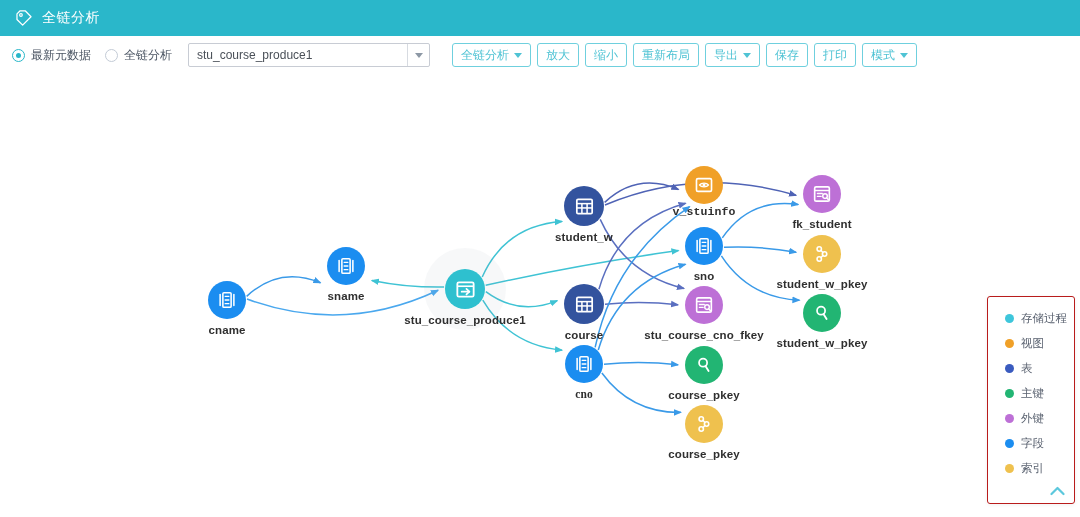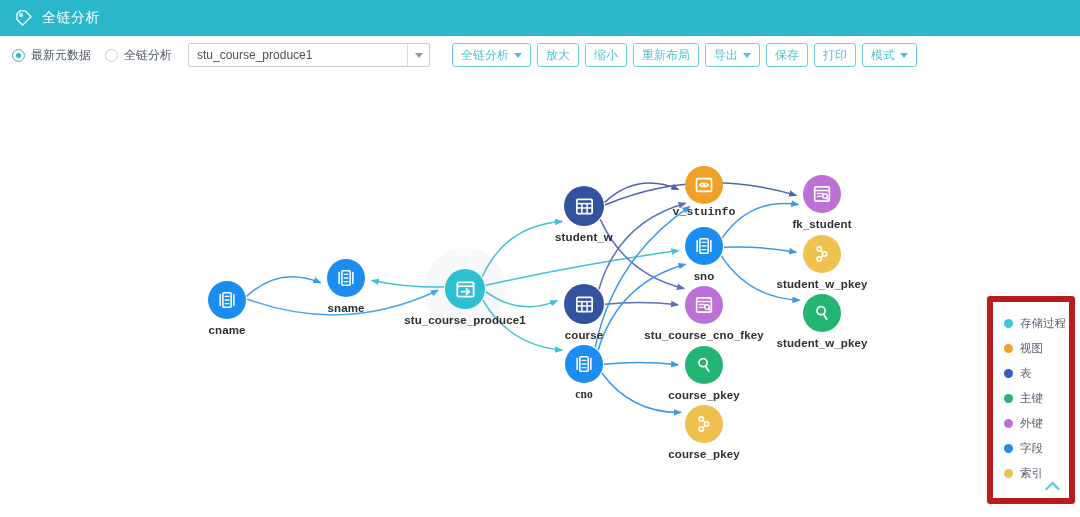--- a/index.html
+++ b/index.html
@@ -98,23 +98,23 @@
   }
   .node-glow {
     position: absolute; border-radius: 50%;
     background: rgba(140,150,165,0.07);
   }
 
   
   .legend {
     position: absolute; right: 5px; top: 296px;
     width: 88px; height: 208px;
-    background: #ffffff; border: 6px solid #b91c1c; border-radius: 3px;
+    background: #ffffff; border: 1px solid #b91c1c; border-radius: 3px;
     box-shadow: 0 1px 4px rgba(0,0,0,0.06);
-    padding: 9px 0 0 11px;
+    padding: 9px 0 0 17px;
   }
   .legend-item { display: flex; align-items: center; gap: 7px; height: 25px; }
   .legend-dot { width: 9px; height: 9px; border-radius: 50%; flex: none; }
   .legend-text { font-size: 11.5px; color: #5a6270; white-space: nowrap; }
   .legend-collapse {
     position: absolute; right: 8px; bottom: 4px;
     width: 18px; height: 16px; cursor: pointer;
     display: flex; align-items: center; justify-content: center;
   }
 </style>
@@ -232,21 +232,21 @@
         <line x1="4.5" y1="6" x2="4.5" y2="18" stroke="#ffffff" stroke-width="1.7" stroke-linecap="round"></line>
         <line x1="19.5" y1="6" x2="19.5" y2="18" stroke="#ffffff" stroke-width="1.7" stroke-linecap="round"></line>
         <line x1="10" y1="8" x2="14" y2="8" stroke="#ffffff" stroke-width="1.5" stroke-linecap="round"></line>
         <line x1="10" y1="12" x2="14" y2="12" stroke="#ffffff" stroke-width="1.5" stroke-linecap="round"></line>
         <line x1="10" y1="16" x2="14" y2="16" stroke="#ffffff" stroke-width="1.5" stroke-linecap="round"></line>
       </svg>
             </span>
           </div>
           <div class="node-label" style="top: 43px;">cname</div>
         </div>
-        <div class="node" style="left: 327px; top: 185px; width: 38px; height: 38px;">
+        <div class="node" style="left: 327px; top: 173px; width: 38px; height: 38px;">
           <div class="node-circle" style="height: 38px; width: 38px; background: rgb(27, 141, 240);">
             <span style="display: flex;">
               <svg viewBox="0 0 24 24" width="22" height="22">
         <rect x="7.5" y="4" width="9" height="16" rx="1.2" fill="none" stroke="#ffffff" stroke-width="1.7"></rect>
         <line x1="4.5" y1="6" x2="4.5" y2="18" stroke="#ffffff" stroke-width="1.7" stroke-linecap="round"></line>
         <line x1="19.5" y1="6" x2="19.5" y2="18" stroke="#ffffff" stroke-width="1.7" stroke-linecap="round"></line>
         <line x1="10" y1="8" x2="14" y2="8" stroke="#ffffff" stroke-width="1.5" stroke-linecap="round"></line>
         <line x1="10" y1="12" x2="14" y2="12" stroke="#ffffff" stroke-width="1.5" stroke-linecap="round"></line>
         <line x1="10" y1="16" x2="14" y2="16" stroke="#ffffff" stroke-width="1.5" stroke-linecap="round"></line>
       </svg>

